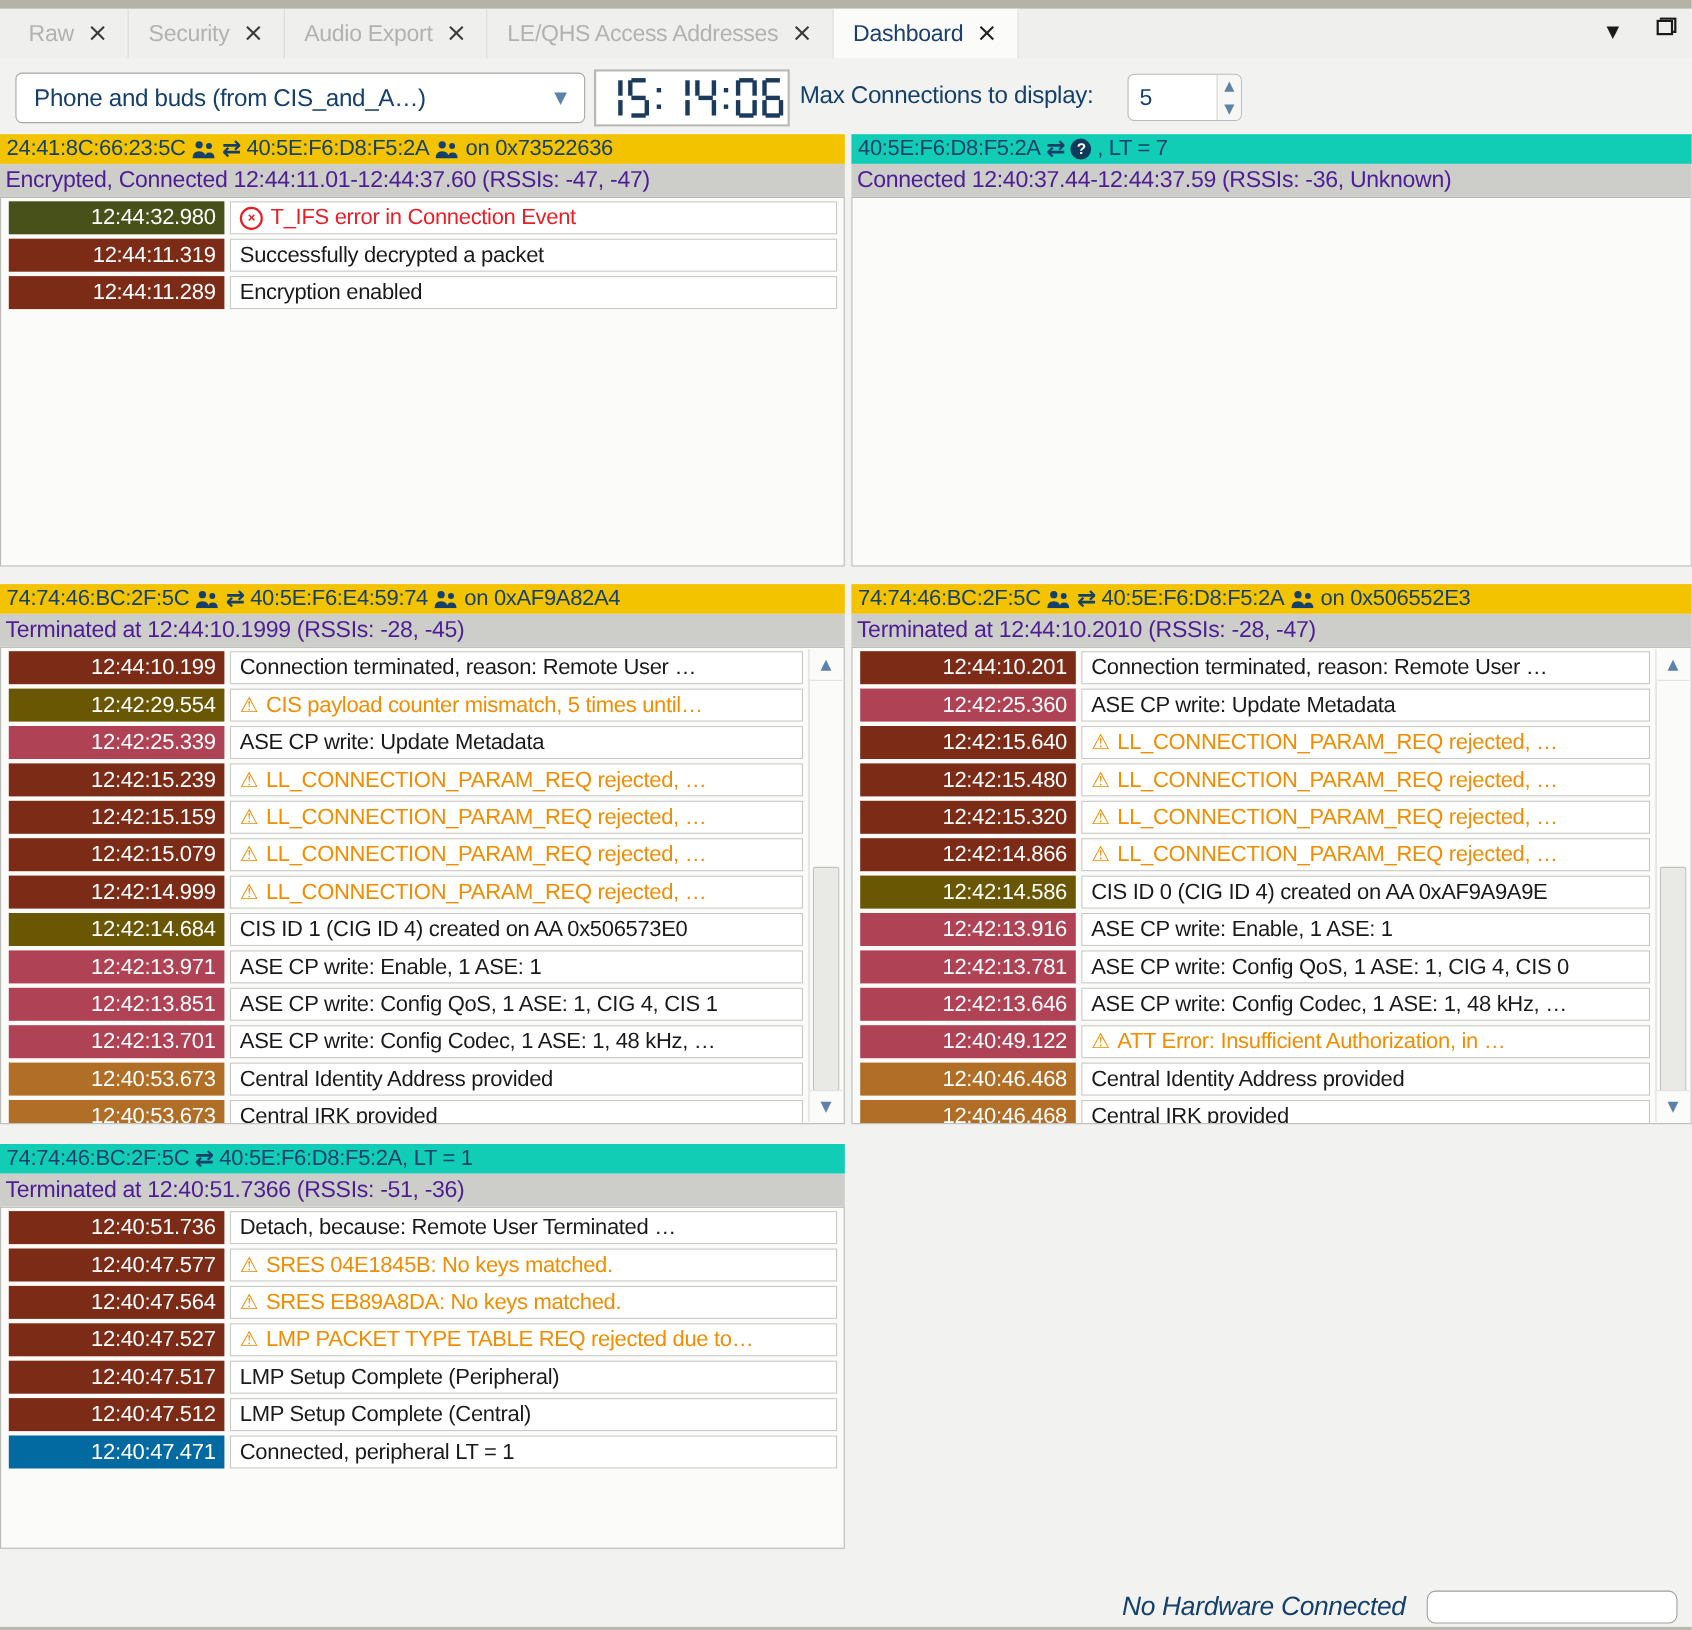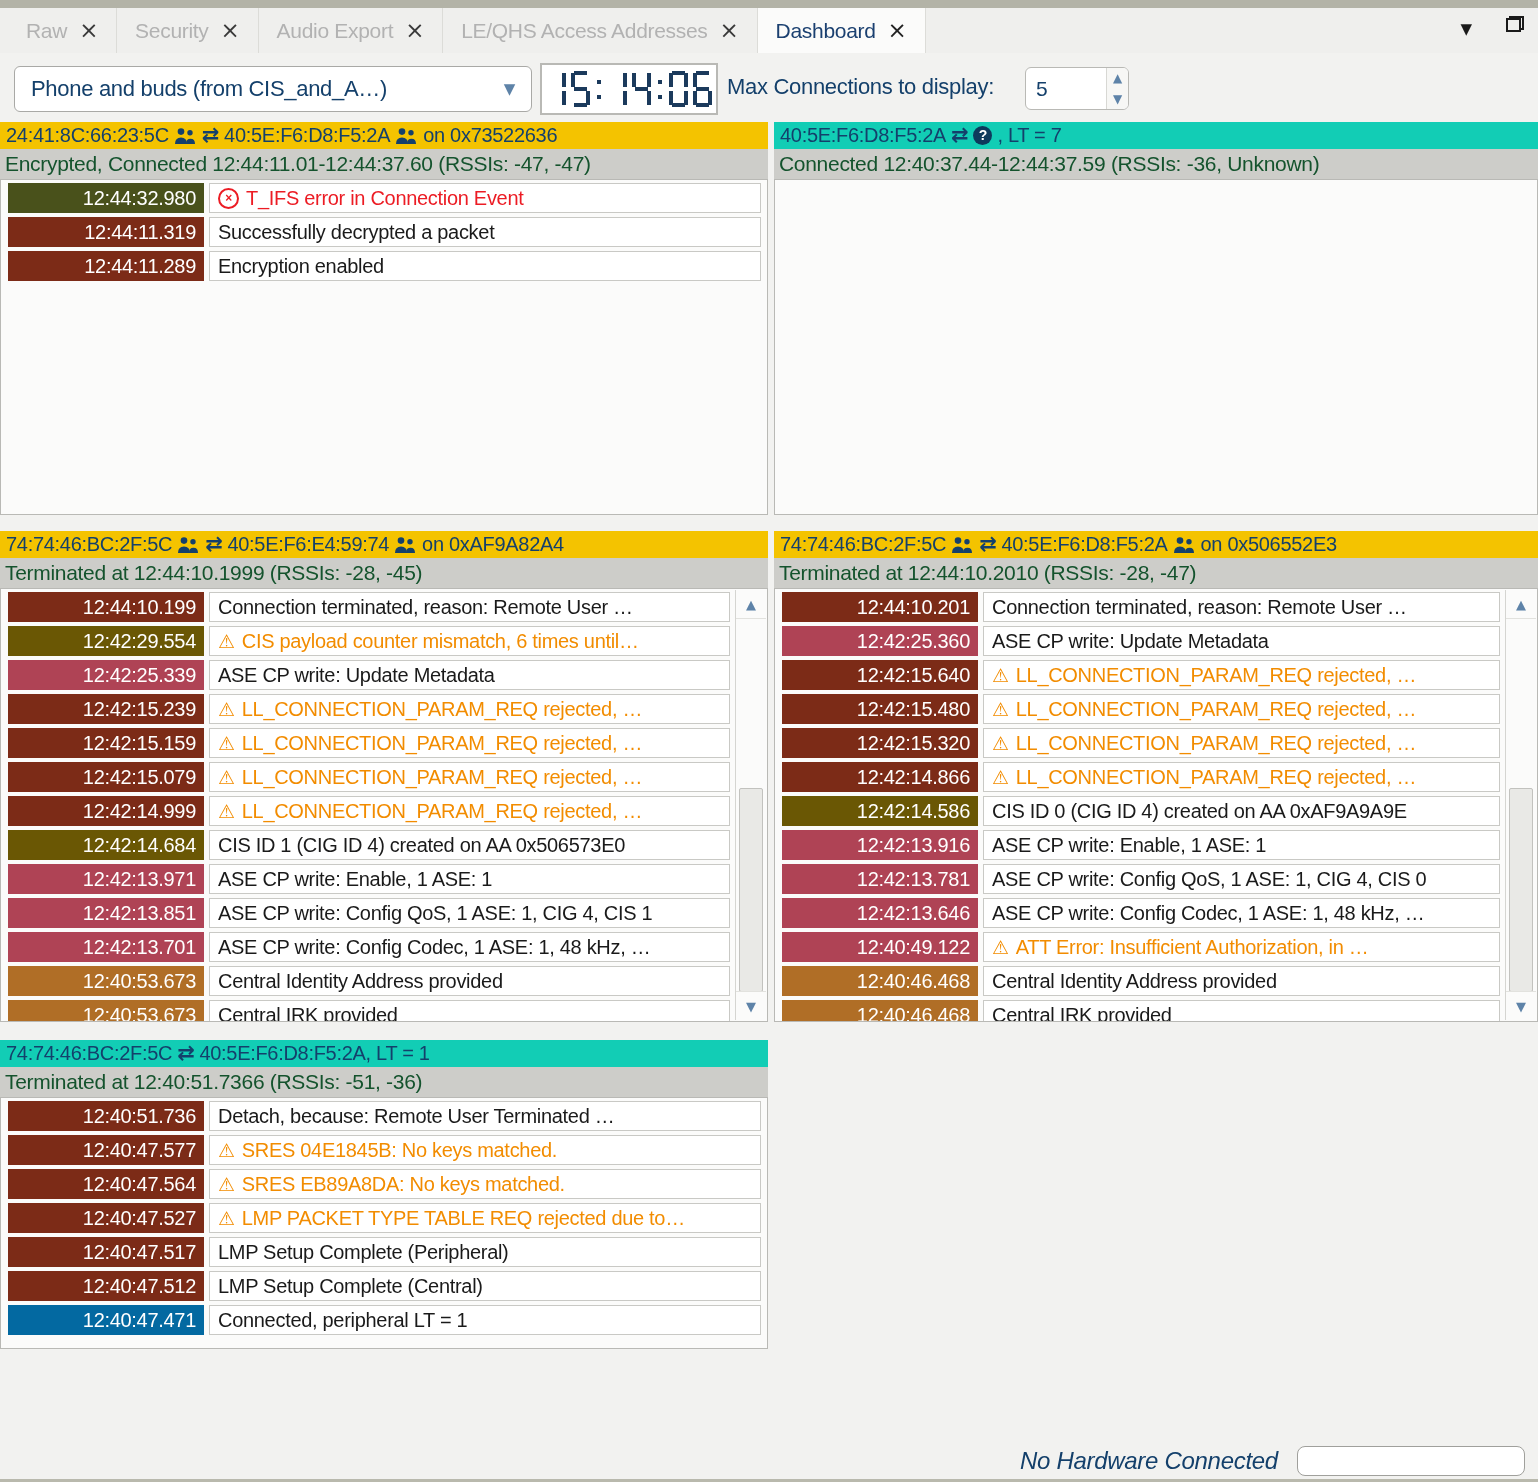--- a/index.html
+++ b/index.html
@@ -45,21 +45,21 @@
      font-family:"Liberation Sans",sans-serif;background:transparent;}
   #max-conn-spin .spin-col{width:34px;border-left:1px solid #D8D8D4;display:flex;flex-direction:column;background:#F7F7F5;}
   #max-conn-spin .spin-btn{flex:1;display:flex;align-items:center;justify-content:center;color:#5E83A8;font-size:12px;}
 
   
   .panel{position:absolute;box-sizing:border-box;}
   .panel-header{height:27px;line-height:27px;padding-left:6px;font-size:20px;letter-spacing:-0.3px;
      color:#14406B;white-space:nowrap;display:flex;align-items:center;gap:5px;}
   .panel-header.yellow{background:#F4C300;}
   .panel-header.teal{background:#12CDB5;}
-  .panel-subheader{height:30px;line-height:30px;padding-left:5px;background:#CDCDC9;color:#14532d;
+  .panel-subheader{height:30px;line-height:30px;padding-left:5px;background:#CDCDC9;color:#4c1d95;
      font-size:21px;letter-spacing:-0.3px;white-space:nowrap;}
   .panel-body{position:relative;background:#FBFBFA;border:1px solid #B9B9B5;overflow:hidden;box-sizing:border-box;}
   .rows{padding-top:3px;}
   .ev-row{display:flex;height:30px;margin:0 6px 4px 7px;}
   .panel.has-scroll .ev-row{margin-right:37px;}
   .ev-time{width:196px;flex:0 0 196px;color:#FFFFFF;font-size:20px;line-height:30px;text-align:right;
      padding-right:8px;box-sizing:border-box;letter-spacing:-0.3px;}
   .ev-msg{flex:1;margin-left:5px;background:#FFFFFF;border:1px solid #C9C9C5;box-sizing:border-box;
      font-size:20px;line-height:28px;color:#1A1A1A;padding-left:8px;white-space:nowrap;overflow:hidden;
      letter-spacing:-0.3px;display:flex;align-items:center;gap:7px;}
@@ -273,21 +273,21 @@
           <div class="ev-row">
             <div class="ev-time" style="background: rgb(124, 43, 23);">12:44:10.199</div>
             <div class="ev-msg ">
               <span>Connection terminated, reason: Remote User …</span>
             </div>
           </div>
           <div class="ev-row">
             <div class="ev-time" style="background: rgb(106, 87, 4);">12:42:29.554</div>
             <div class="ev-msg warning">
               <span class="warn-ic icoglyph">⚠</span>
-              <span>CIS payload counter mismatch, 6 times until…</span>
+              <span>CIS payload counter mismatch, 5 times until…</span>
             </div>
           </div>
           <div class="ev-row">
             <div class="ev-time" style="background: rgb(175, 67, 85);">12:42:25.339</div>
             <div class="ev-msg ">
               <span>ASE CP write: Update Metadata</span>
             </div>
           </div>
           <div class="ev-row">
             <div class="ev-time" style="background: rgb(124, 43, 23);">12:42:15.239</div>
@@ -478,21 +478,21 @@
         </div>
       </div>
     </div>
     <div class="panel" style="left: 0px; top: 1040px; width: 768px; height: 390px;">
       <div class="panel-header teal">
         <span>74:74:46:BC:2F:5C</span>
         <span class="swap-ic icoglyph">⇄</span>
         <span>40:5E:F6:D8:F5:2A, LT = 1</span>
       </div>
       <div class="panel-subheader">Terminated at 12:40:51.7366 (RSSIs: -51, -36)</div>
-      <div class="panel-body" style="height: 252px;">
+      <div class="panel-body" style="height: 311px;">
         <div class="rows">
           <div class="ev-row">
             <div class="ev-time" style="background: rgb(124, 43, 23);">12:40:51.736</div>
             <div class="ev-msg ">
               <span>Detach, because: Remote User Terminated …</span>
             </div>
           </div>
           <div class="ev-row">
             <div class="ev-time" style="background: rgb(124, 43, 23);">12:40:47.577</div>
             <div class="ev-msg warning">

